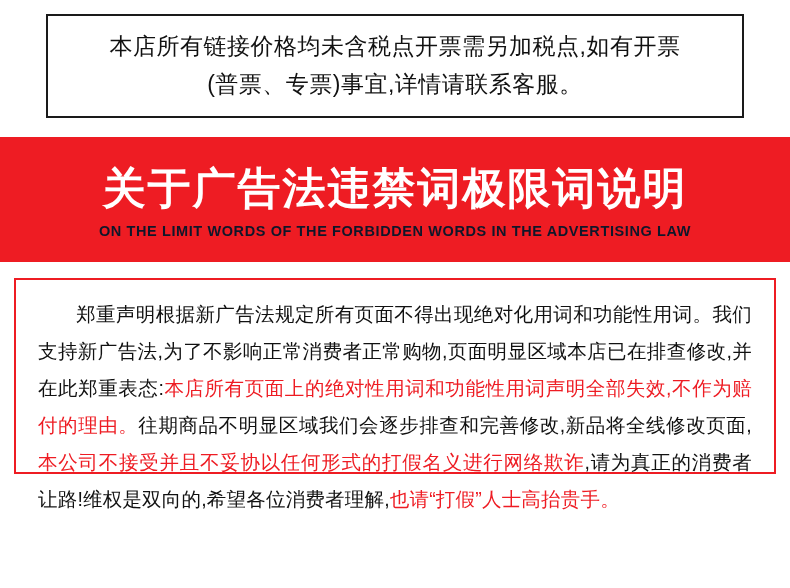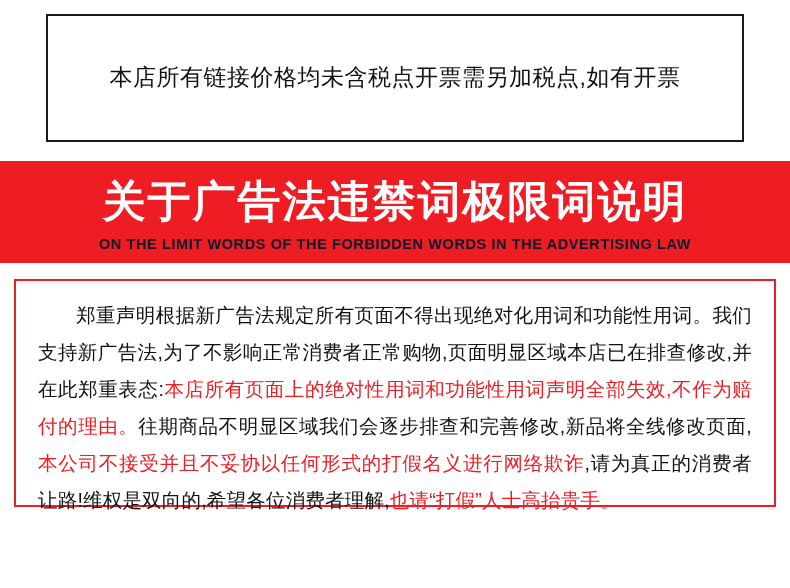--- a/index.html
+++ b/index.html
@@ -19,41 +19,41 @@
     position: relative;
     background: #ffffff;
   }
 
   
   .notice-box {
     margin: 14px 46px 0 46px;
     border: 2px solid #1a1a1a;
     padding: 18px 20px 20px 20px;
     box-sizing: border-box;
-    height: 128px;
+    height: 104px;
     display: flex;
     flex-direction: column;
     justify-content: center;
     align-items: center;
   }
   .notice-line {
     font-size: 23px;
     line-height: 38px;
     color: #111111;
     letter-spacing: 0.5px;
     text-align: center;
     white-space: nowrap;
     font-family: "Liberation Sans", sans-serif;
   }
 
   
   .red-banner {
     margin-top: 19px;
     background: #ee1c23;
-    height: 102px;
+    height: 125px;
     width: 790px;
     display: flex;
     flex-direction: column;
     justify-content: center;
     align-items: center;
     box-sizing: border-box;
   }
   .banner-title {
     color: #ffffff;
     font-size: 43px;
@@ -71,21 +71,21 @@
     margin-top: 7px;
     text-align: center;
     white-space: nowrap;
   }
 
   
   .statement-box {
     margin: 16px 14px 0 14px;
     border: 2px solid #ee1c23;
     box-sizing: border-box;
-    height: 228px;
+    height: 196px;
     padding: 16px 22px 14px 22px;
   }
   .statement-text {
     font-size: 19.5px;
     line-height: 37px;
     color: #111111;
     text-align: justify;
     text-justify: inter-ideograph;
     letter-spacing: 0.2px;
   }
@@ -93,20 +93,21 @@
   .red { color: #ee1c23; }
   .blk { color: #111111; }
 </style>
 </head>
 <body>
 
 <div class="page">
 
   <div class="notice-box">
     <div class="notice-line">本店所有链接价格均未含税点开票需另加税点,如有开票</div>
+    <div class="notice-line">(普票、专票)事宜,详情请联系客服。</div>
   </div>
 
   <div class="red-banner">
     <div class="banner-title">关于广告法违禁词极限词说明</div>
     <div class="banner-sub">ON THE LIMIT WORDS OF THE FORBIDDEN WORDS IN THE ADVERTISING LAW</div>
   </div>
 
   <div class="statement-box">
     <div class="statement-text">
       <span class="indent"></span><span class="blk">郑重声明根据新广告法规定所有页面不得出现绝对化用词和功能性用词。我们支持新广告法,为了不影响正常消费者正常购物,页面明显区域本店已在排查修改,并在此郑重表态:</span><span class="red">本店所有页面上的绝对性用词和功能性用词声明全部失效,不作为赔付的理由。</span><span class="blk">往期商品不明显区域我们会逐步排查和完善修改,新品将全线修改页面,</span><span class="red">本公司不接受并且不妥协以任何形式的打假名义进行网络欺诈</span><span class="blk">,请为真正的消费者让路!维权是双向的,希望各位消费者理解,</span><span class="red">也请“打假”人士高抬贵手。</span>

